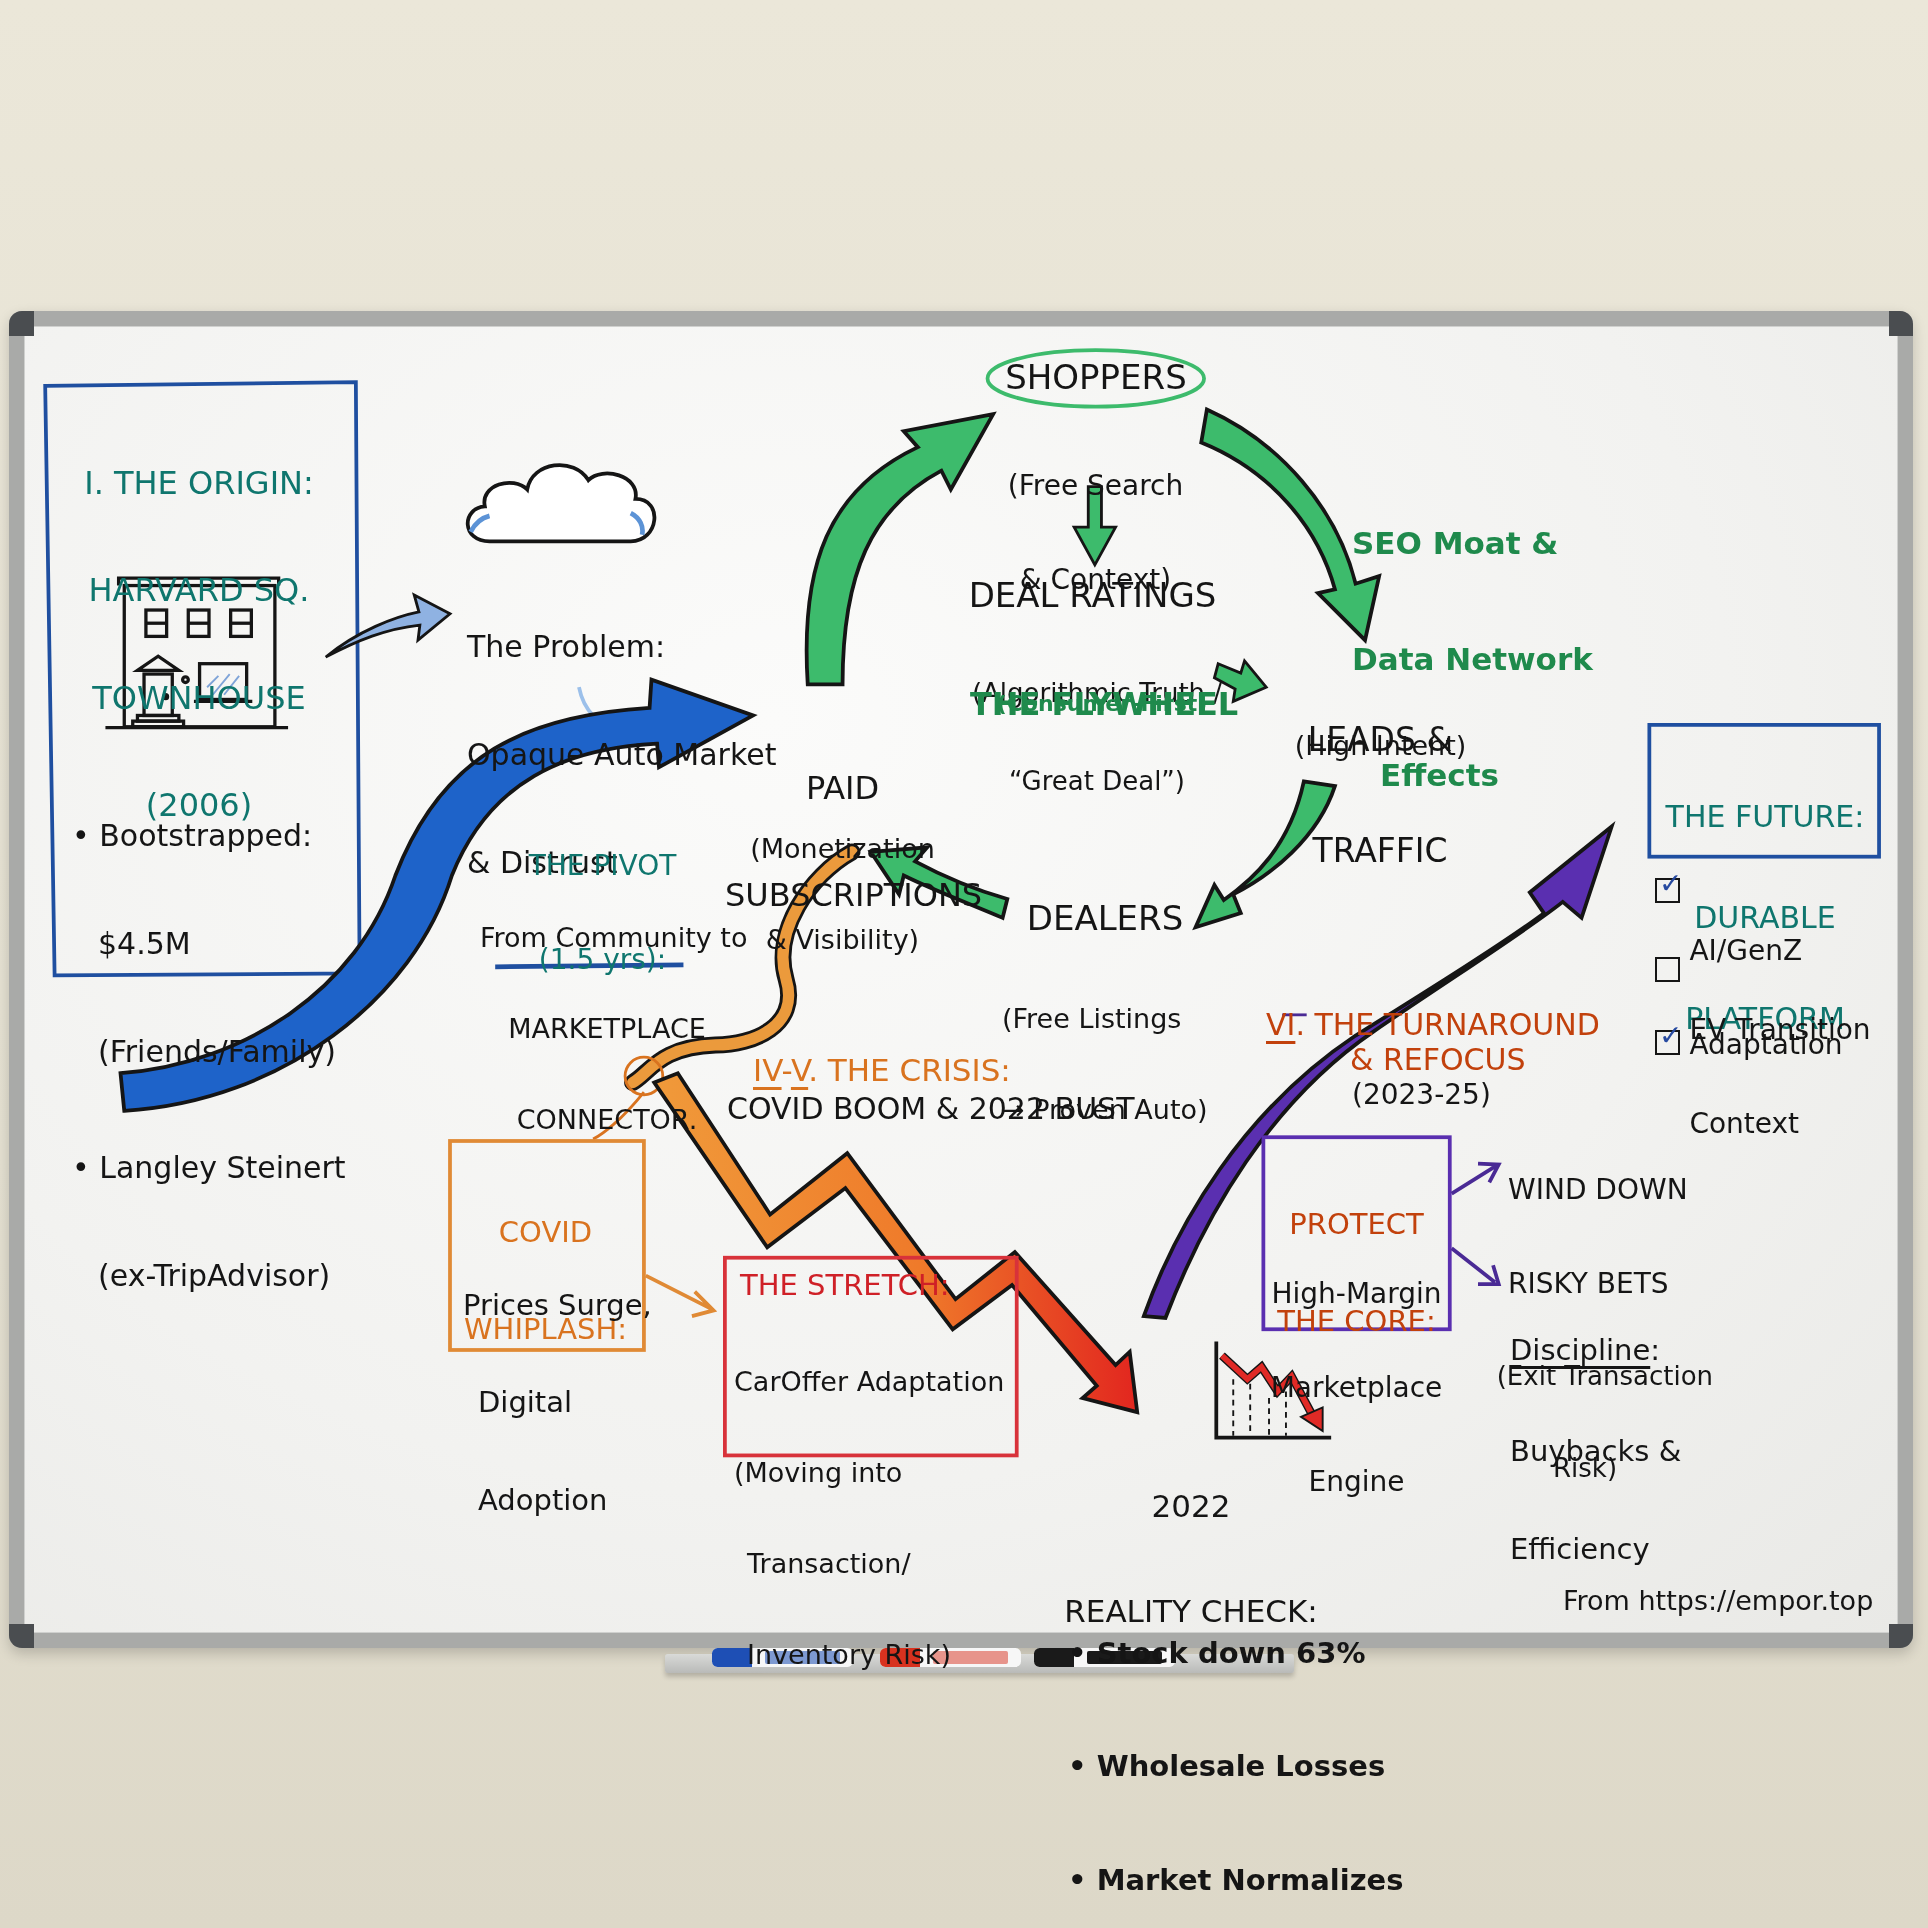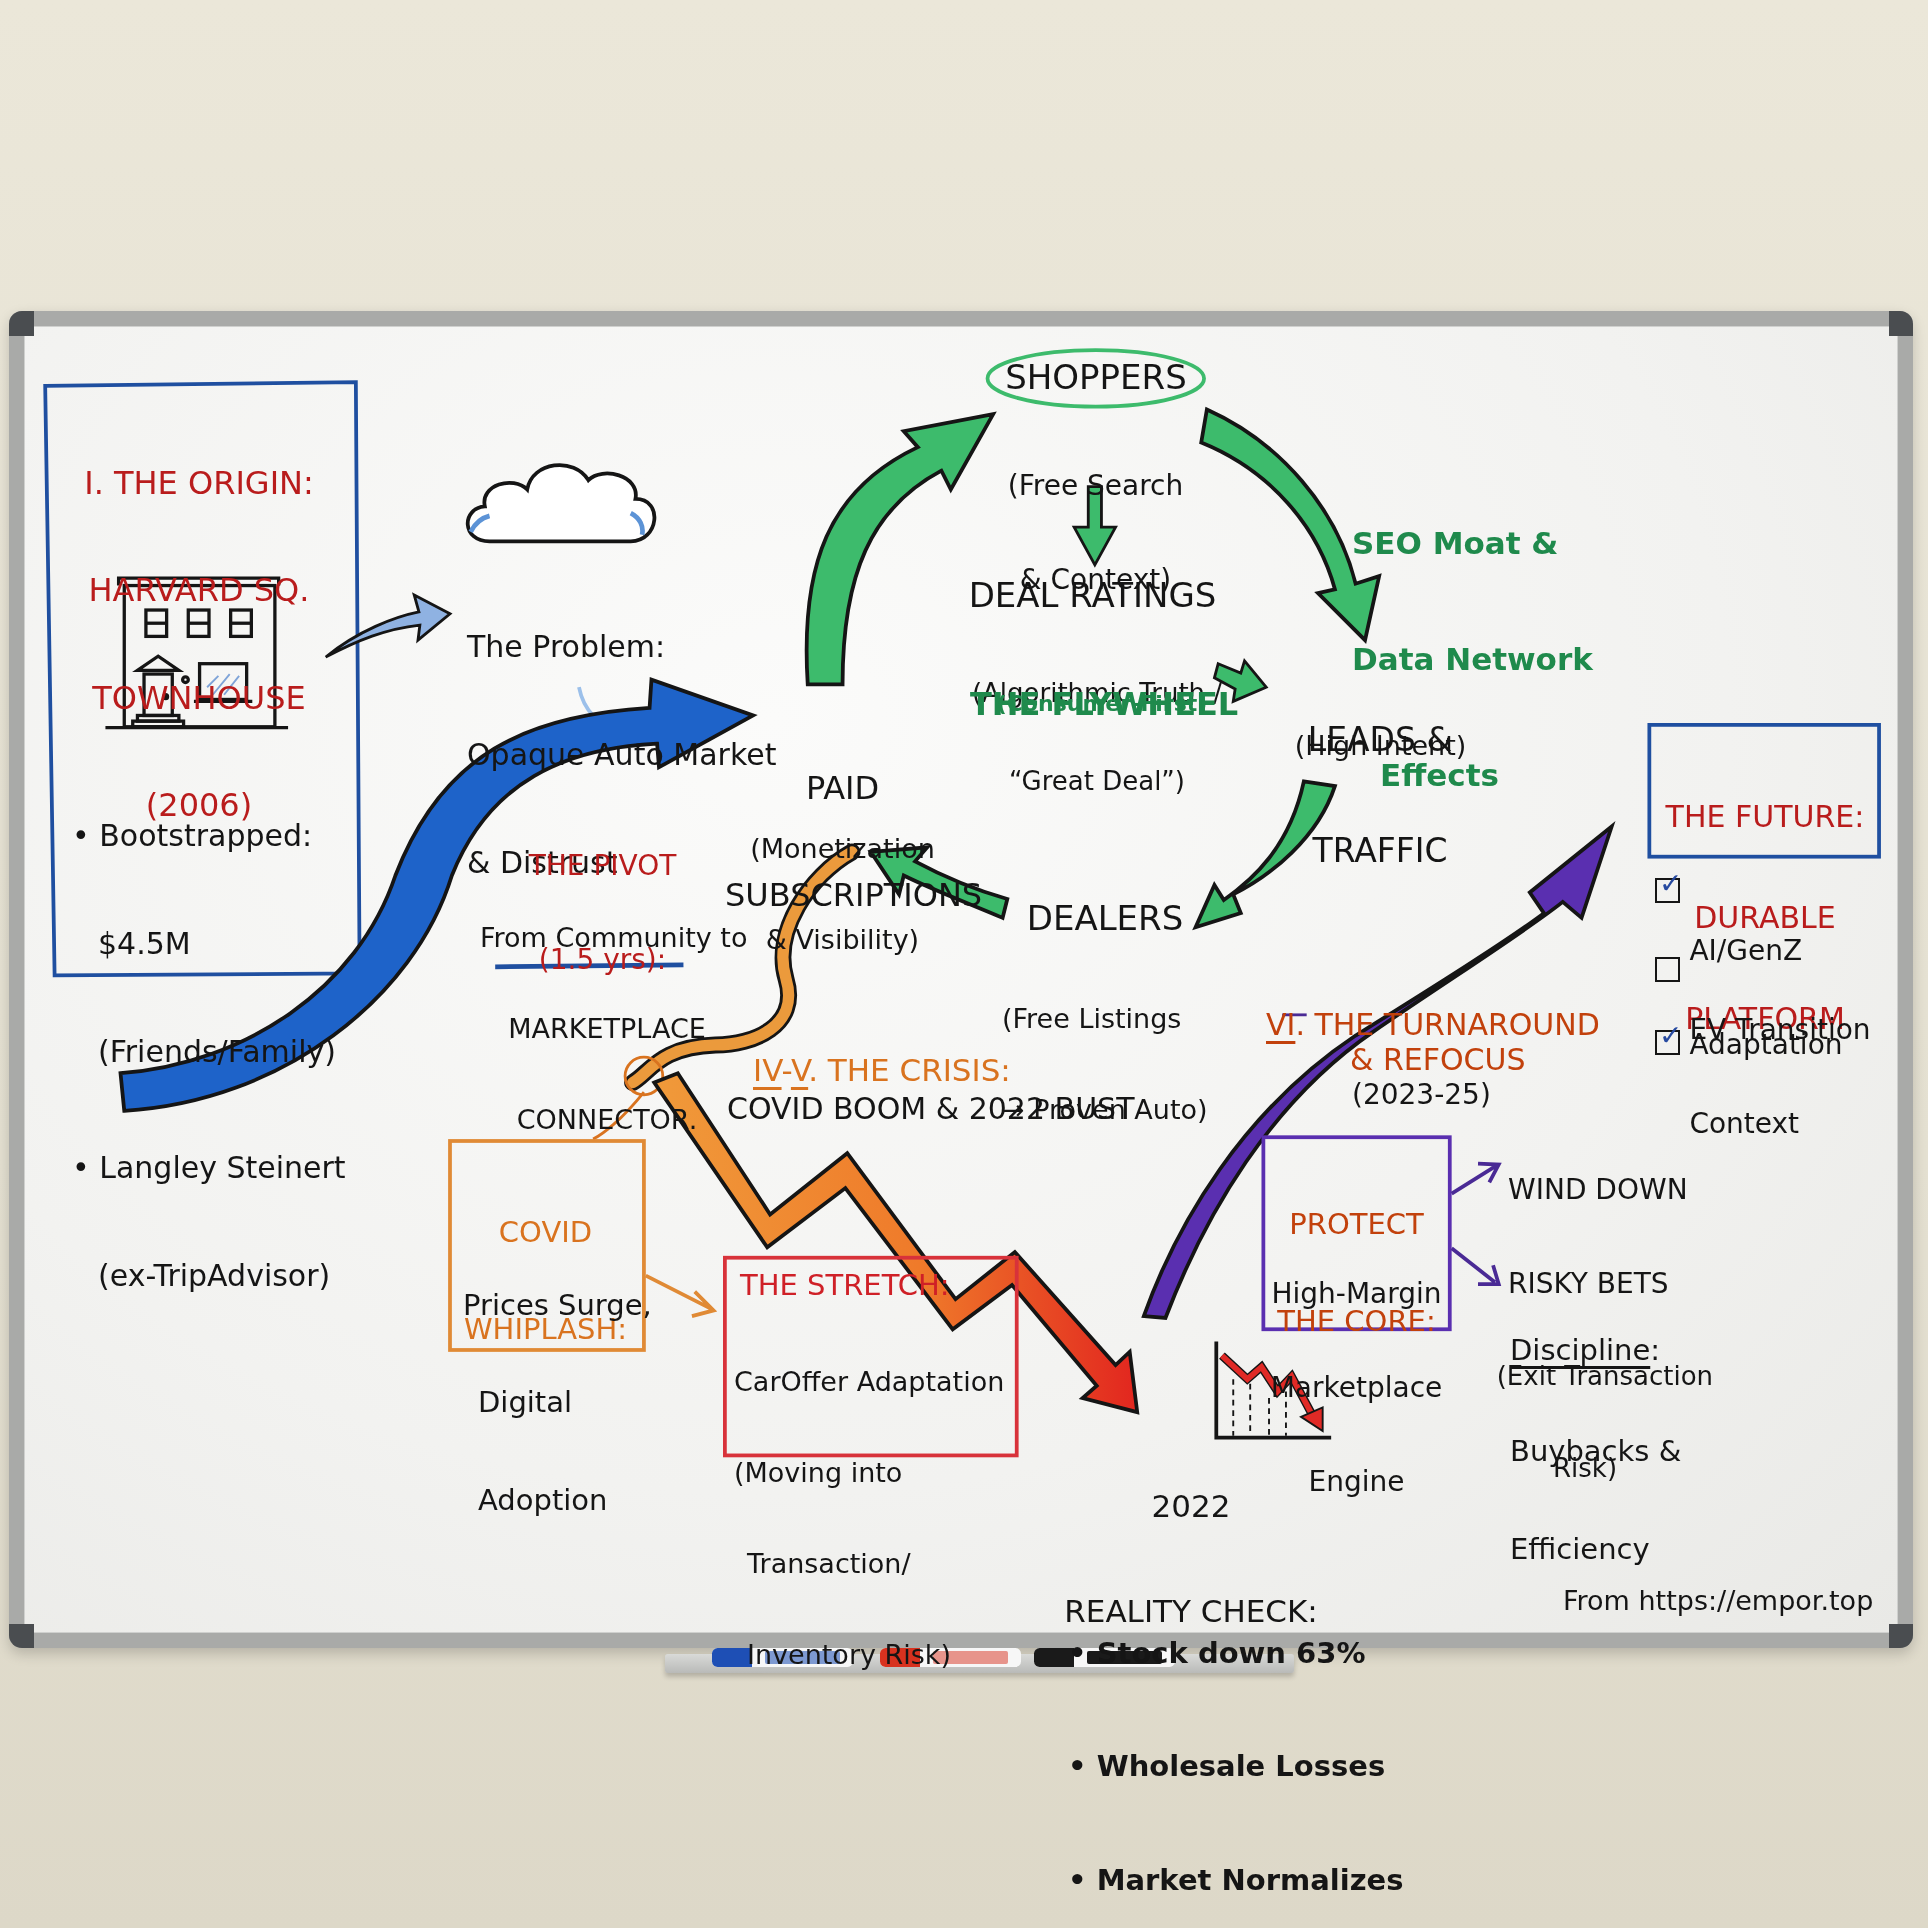--- a/index.html
+++ b/index.html
@@ -29,21 +29,21 @@
     background:linear-gradient(180deg,#d9dad8,#b9bab8); border-radius:2.8px;
     box-shadow:0 3.8px 5.6px rgba(0,0,0,0.2);
   }
   .marker { position:absolute; top:-5.6px; height:19px; width:141px; background:#f7f7f7; border-radius:5.6px; }
   .marker .cap { position:absolute; left:0; top:0; height:19px; width:40px; border-radius:5.6px 0 0 5.6px; }
   .marker .label { position:absolute; left:53px; top:2.8px; height:13px; width:75px; border-radius:1.9px; }
 
   svg.drawing { position:absolute; left:0; top:0; }
 
   .t { position:absolute; white-space:pre; line-height:1.12; font-family:"DejaVu Sans", sans-serif; }
-  .blue { color:#b91c1c; }
+  .blue { color:#0f766e; }
   .black { color:#151515; }
   .green { color:#1f8a4c;font-weight:bold; }
   .orange { color:#d9731f; }
   .red { color:#cf2027; }
   .purple { color:#c2410c; }
   .center { text-align:center; }
   .u { text-decoration: underline; text-decoration-thickness:2.8px; text-underline-offset:5.6px; }
   .check-item { position:absolute; display:flex; align-items:flex-start; }
   .box { width:21px; height:21px; border:2.8px solid #151515; margin-top:5.6px; margin-right:9.4px; position:relative; flex:none; }
   .box .tick { position:absolute; left:1.9px; top:-9.4px; font-size:28px; color:#274aa0; line-height:1; }

